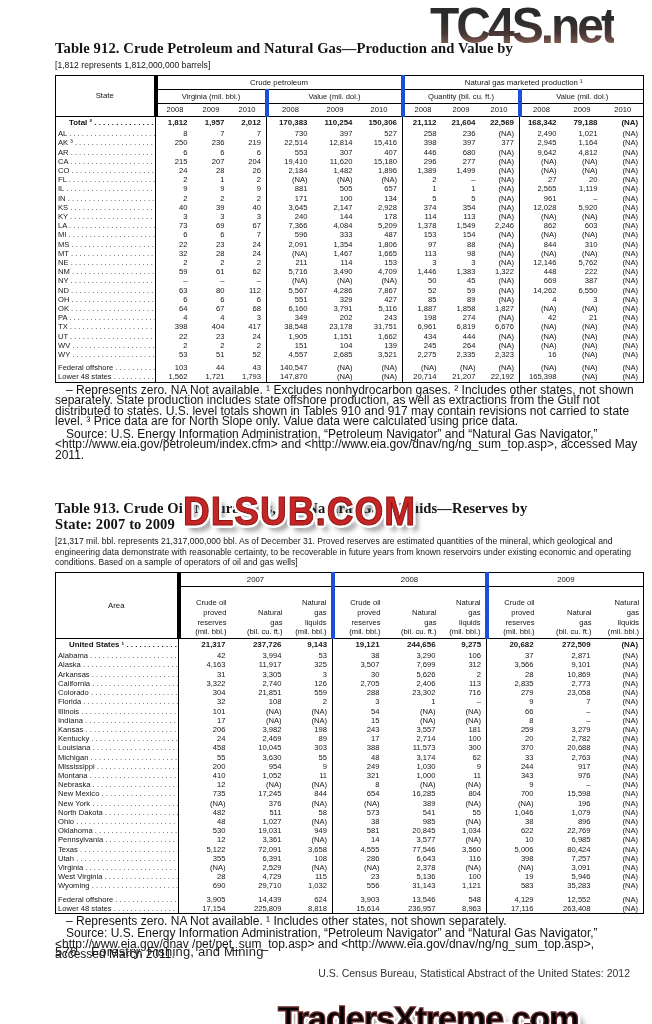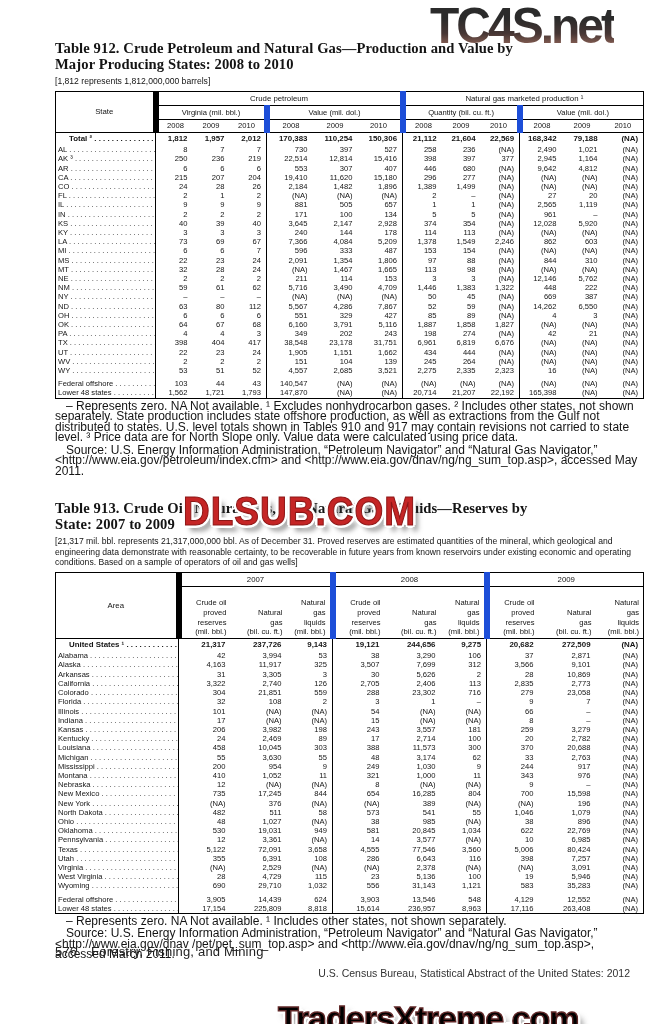--- a/index.html
+++ b/index.html
@@ -15,22 +15,22 @@
   .unit-note{font-size:8.6px;line-height:10.6px;margin:0 0 4px 0;}
   
   table{border-collapse:collapse;table-layout:fixed;width:588px;font-size:7.6px;color:#141414;
         border-top:1.8px solid #000;border-bottom:1.6px solid #000;
         border-left:1px solid #000;border-right:1px solid #000;}
   th,td{padding:0;font-weight:normal;}
   thead{border-bottom:1.4px solid #000;}
   th.grp{border-bottom:1px solid #000;text-align:center;font-size:7.8px;height:13px;}
   th.sub{border-bottom:1px solid #000;text-align:center;font-size:7.6px;height:13px;}
   th.yr{text-align:center;font-size:7.6px;height:12px;}
-  th.state-h,th.area-h{border-right:6px solid #000000;text-align:center;vertical-align:middle;font-size:7.8px;}
-  .b-l{border-left:6px solid #1d4ed8;}
+  th.state-h,th.area-h{border-right:4px solid #000000;text-align:center;vertical-align:middle;font-size:7.8px;}
+  .b-l{border-left:4px solid #1d4ed8;}
   th.measure{vertical-align:bottom;text-align:right;padding:1px 4px 1px 0;
              line-height:9.6px;white-space:pre-line;font-size:7.6px;height:49px;}
   tbody td{height:9.2px;line-height:9.2px;}
   td.num{text-align:right;padding-right:5px;white-space:nowrap;}
   td.lbl{padding-left:2px;border-right:1px solid #000;}
   .leader{display:block;overflow:hidden;white-space:nowrap;}
   .leader::after{content:" . . . . . . . . . . . . . . . . . . . . . . . . . . . . . . . . . .";}
   tr.total td{font-weight:bold;font-size:7.9px;height:12.5px;line-height:12.5px;}
   tr.total td.lbl{padding-left:13px;}
   tr.gap td{padding-top:4px;}
@@ -66,21 +66,20 @@
 
 <div class="page">
 
   <div class="wm wm-top">TC4S.net</div>
   <div class="wm wm-mid">DLSUB.COM</div>
   <div class="wm wm-bottom">TradersXtreme.com</div>
 
   <div class="sec sec912">
     <div class="tbl-title">
       <span>Table 912. Crude Petroleum and Natural Gas—Production and Value by</span><br>
-      <span>Major Producing States: 2008 to 2010</span>
     </div>
     <p class="unit-note">[1,812 represents 1,812,000,000 barrels]</p>
 
     <table class="t912">
       <colgroup>
         <col style="width:100px">
         <col style="width:37px">
           <col style="width:37px">
           <col style="width:37px">
         <col style="width:46px">

